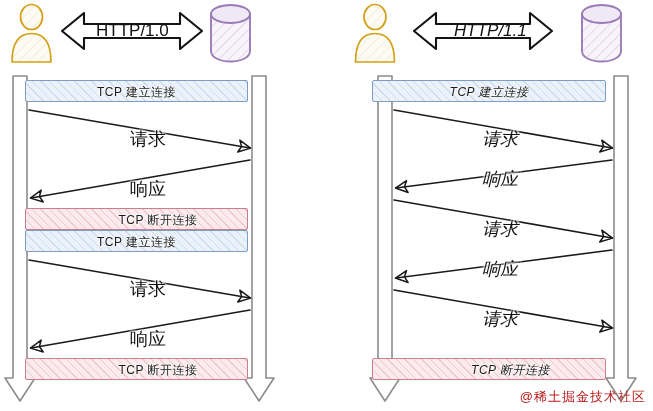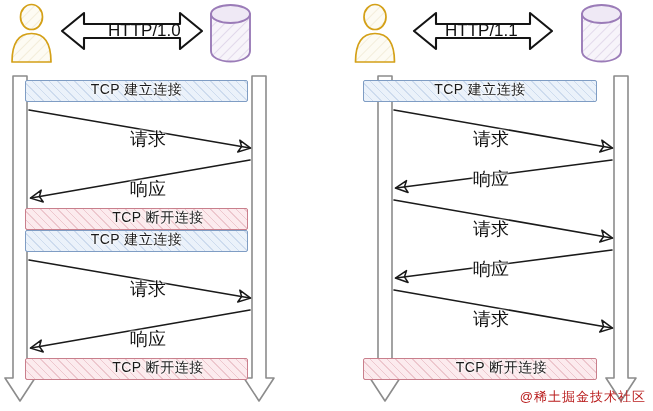--- a/index.html
+++ b/index.html
@@ -19,38 +19,38 @@
     left: 0; top: 0;
     width: 653px;
     height: 411px;
   }
   .panel {
     position: absolute;
     top: 0;
     height: 411px;
   }
   #panel-left  { left: 0;   width: 326px; }
-  #panel-right { left: 312px; width: 326px; }
+  #panel-right { left: 321px; width: 326px; font-style: italic; }
 
   .proto-label {
     position: absolute;
     font-size: 17px;
     color: #111111;
     white-space: nowrap;
     letter-spacing: 0px;
     font-family: "Liberation Sans", "DejaVu Sans", sans-serif;
   }
 
   .bar {
     position: absolute;
     box-sizing: border-box;
     display: flex;
-    align-items: flex-start;
+    align-items: flex-end;
     justify-content: center;
-    font-size: 14px;
+    font-size: 12px;
     color: #1a1a1a;
     white-space: nowrap;
     letter-spacing: 0.5px;
   }
   .bar-establish {
     border: 1.4px solid #7f9dc4;
     background:
       repeating-linear-gradient(45deg,
         rgba(140,170,210,0.30) 0px,
         rgba(140,170,210,0.30) 1px,
@@ -181,21 +181,21 @@
       <line x1="612" y1="160" x2="396" y2="188" marker-end="url(#arrowOpen)"></line>
       <line x1="394" y1="200" x2="612" y2="238" marker-end="url(#arrowOpen)"></line>
       <line x1="612" y1="250" x2="396" y2="278" marker-end="url(#arrowOpen)"></line>
       <line x1="394" y1="290" x2="612" y2="328" marker-end="url(#arrowOpen)"></line>
     </g>
   </g>
 </svg>
 
 <div class="panel" id="panel-left">
 
-  <div class="proto-label" style="left:108px; top:21px;">HTTP/1.0</div>
+  <div class="proto-label" style="left:96px; top:21px;">HTTP/1.0</div>
 
   <div class="bar bar-establish" style="left:25px; top:80px; width:223px; height:22px;">
     <span>TCP 建立连接</span>
   </div>
 
   <div class="bar bar-close" style="left:25px; top:208px; width:223px; height:22px;">
     <span>TCP 断开连接</span>
   </div>
 
   <div class="bar bar-establish" style="left:25px; top:230px; width:223px; height:22px;">

